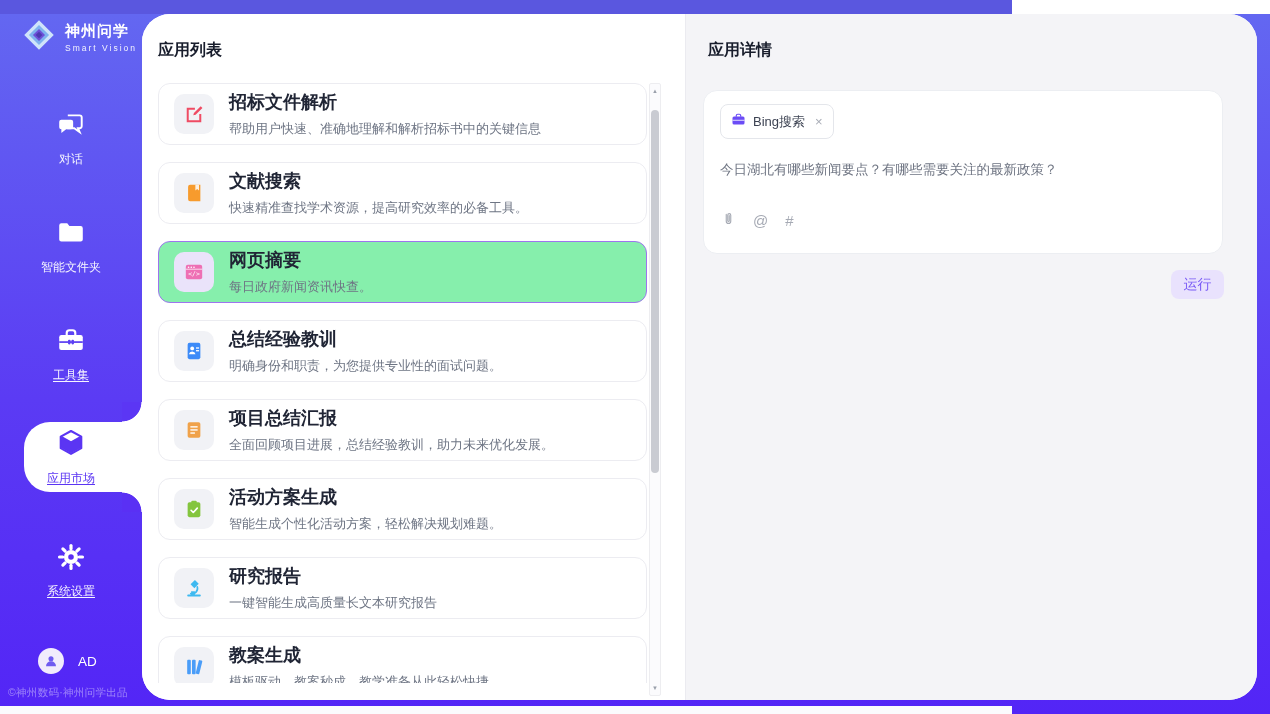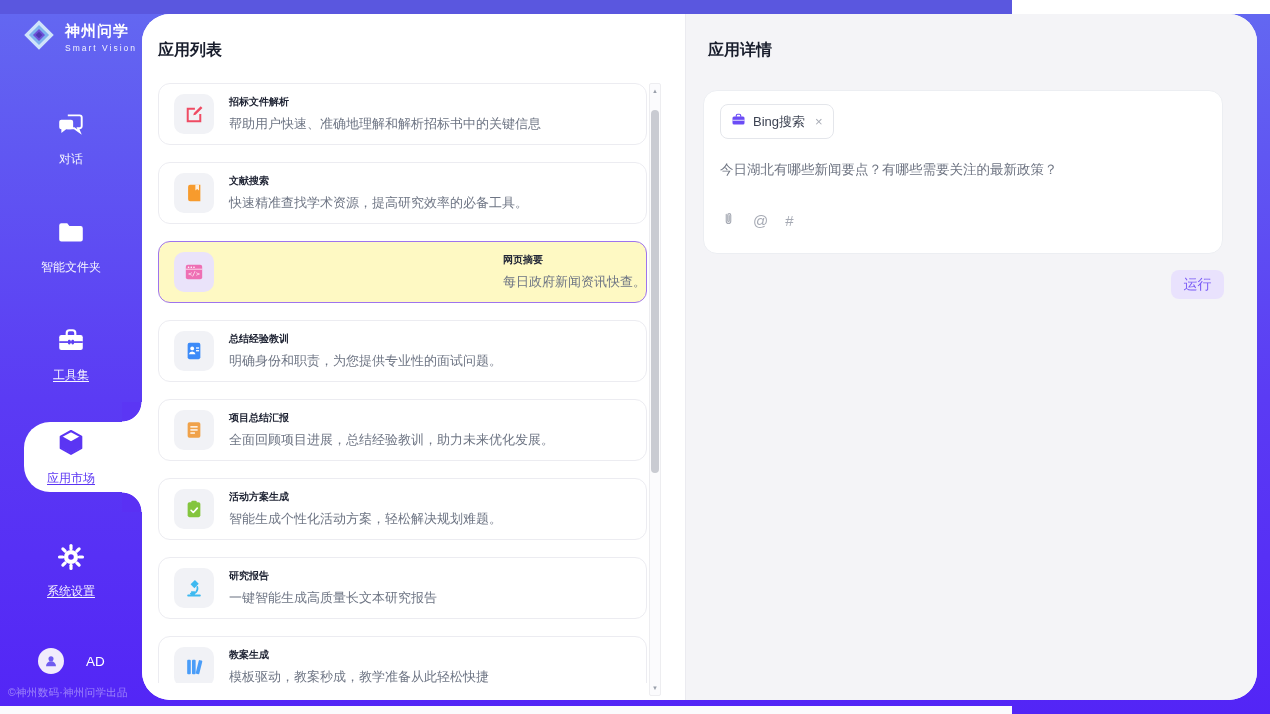--- a/index.html
+++ b/index.html
@@ -22,39 +22,39 @@
   .nav-item .lbl { font-size:12px; margin-top:7px; color:rgba(255,255,255,.95); }
   .nav-item .lbl.u { text-decoration:underline; text-underline-offset:2px; }
   .nav-chat { top:96px; } .nav-folder { top:204px; } .nav-tool { top:312px; } .nav-gear { top:528px; }
   .bubble { position:absolute; top:408px; left:24px; width:118px; height:70px; background:#fff; border-radius:26px 0 0 26px; }
   .fillet-t { position:absolute; top:388px; right:0; width:20px; height:20px;
               background:radial-gradient(circle 20px at 0 0, #5b36f4 19px, #fff 19.8px); }
   .fillet-b { position:absolute; top:478px; right:0; width:20px; height:20px;
               background:radial-gradient(circle 20px at 0 100%, #5a30f4 19px, #fff 19.8px); }
   .nav-market { top:413px; }
   .nav-market .lbl { color:#5b35f3; }
-  .user-row { position:absolute; top:634px; left:38px; display:flex; align-items:center; gap:22px; }
+  .user-row { position:absolute; top:634px; left:38px; display:flex; align-items:center; gap:14px; }
   .avatar { width:26px; height:26px; border-radius:50%; background:#f1ecfc; display:flex; align-items:center; justify-content:center; }
   .user-name { font-size:13.5px; color:#fff; }
   .copyright { position:absolute; top:672px; left:8px; width:134px; font-size:10.5px; color:rgba(255,255,255,.42); letter-spacing:.3px; }
 
   
   .content { position:absolute; left:142px; top:0; width:1115px; height:686px; background:#fff; border-radius:28px; overflow:hidden; }
 
   
   .list-panel { position:absolute; left:0; top:0; width:543px; height:686px; background:#fff; }
   .panel-title { position:absolute; left:16px; top:26px; font-size:16px; font-weight:bold; color:#181d2c; }
   .cards { position:absolute; left:16px; top:69px; width:489px; height:600px; overflow:hidden; }
   .card { height:62px; margin-bottom:17px; border:1px solid #ececf1; border-radius:12px; background:#fff;
           display:flex; align-items:center; padding-left:15px; gap:15px; cursor:pointer; }
-  .card.selected { background:#fef9c3; border-color:#9e74ee;justify-content:space-between; }
+  .card.selected { background:#86efac; border-color:#9e74ee; }
   .icon-box { width:40px; height:40px; border-radius:10px; background:#f1f2f6; display:flex; align-items:center; justify-content:center; flex:0 0 40px; }
   .card.selected .icon-box { background:#eae3fa; }
   .card-text { display:flex; flex-direction:column; gap:6px; }
-  .card-title { font-size:10px; font-weight:bold; color:#202535; }
+  .card-title { font-size:18px; font-weight:bold; color:#202535; }
   .card-desc { font-size:13px; color:#6e7584; }
 
   
   .scrollbar { position:absolute; left:507px; top:69px; width:12px; height:613px; background:#fbfbfd; border:1px solid #ededf0; border-radius:2px; }
   .sb-arrow { position:absolute; left:0; width:10px; text-align:center; font-size:6px; color:#9aa0ab; cursor:pointer; }
   .sb-up { top:4px; } .sb-down { bottom:4px; }
   .sb-thumb { position:absolute; left:1px; top:26px; width:8px; height:363px; background:#c9cbd2; border-radius:4px; cursor:pointer; }
 
   
   .detail-panel { position:absolute; left:543px; top:0; width:572px; height:686px; background:#f4f4f7; border-left:1px solid #ebebf0; }

